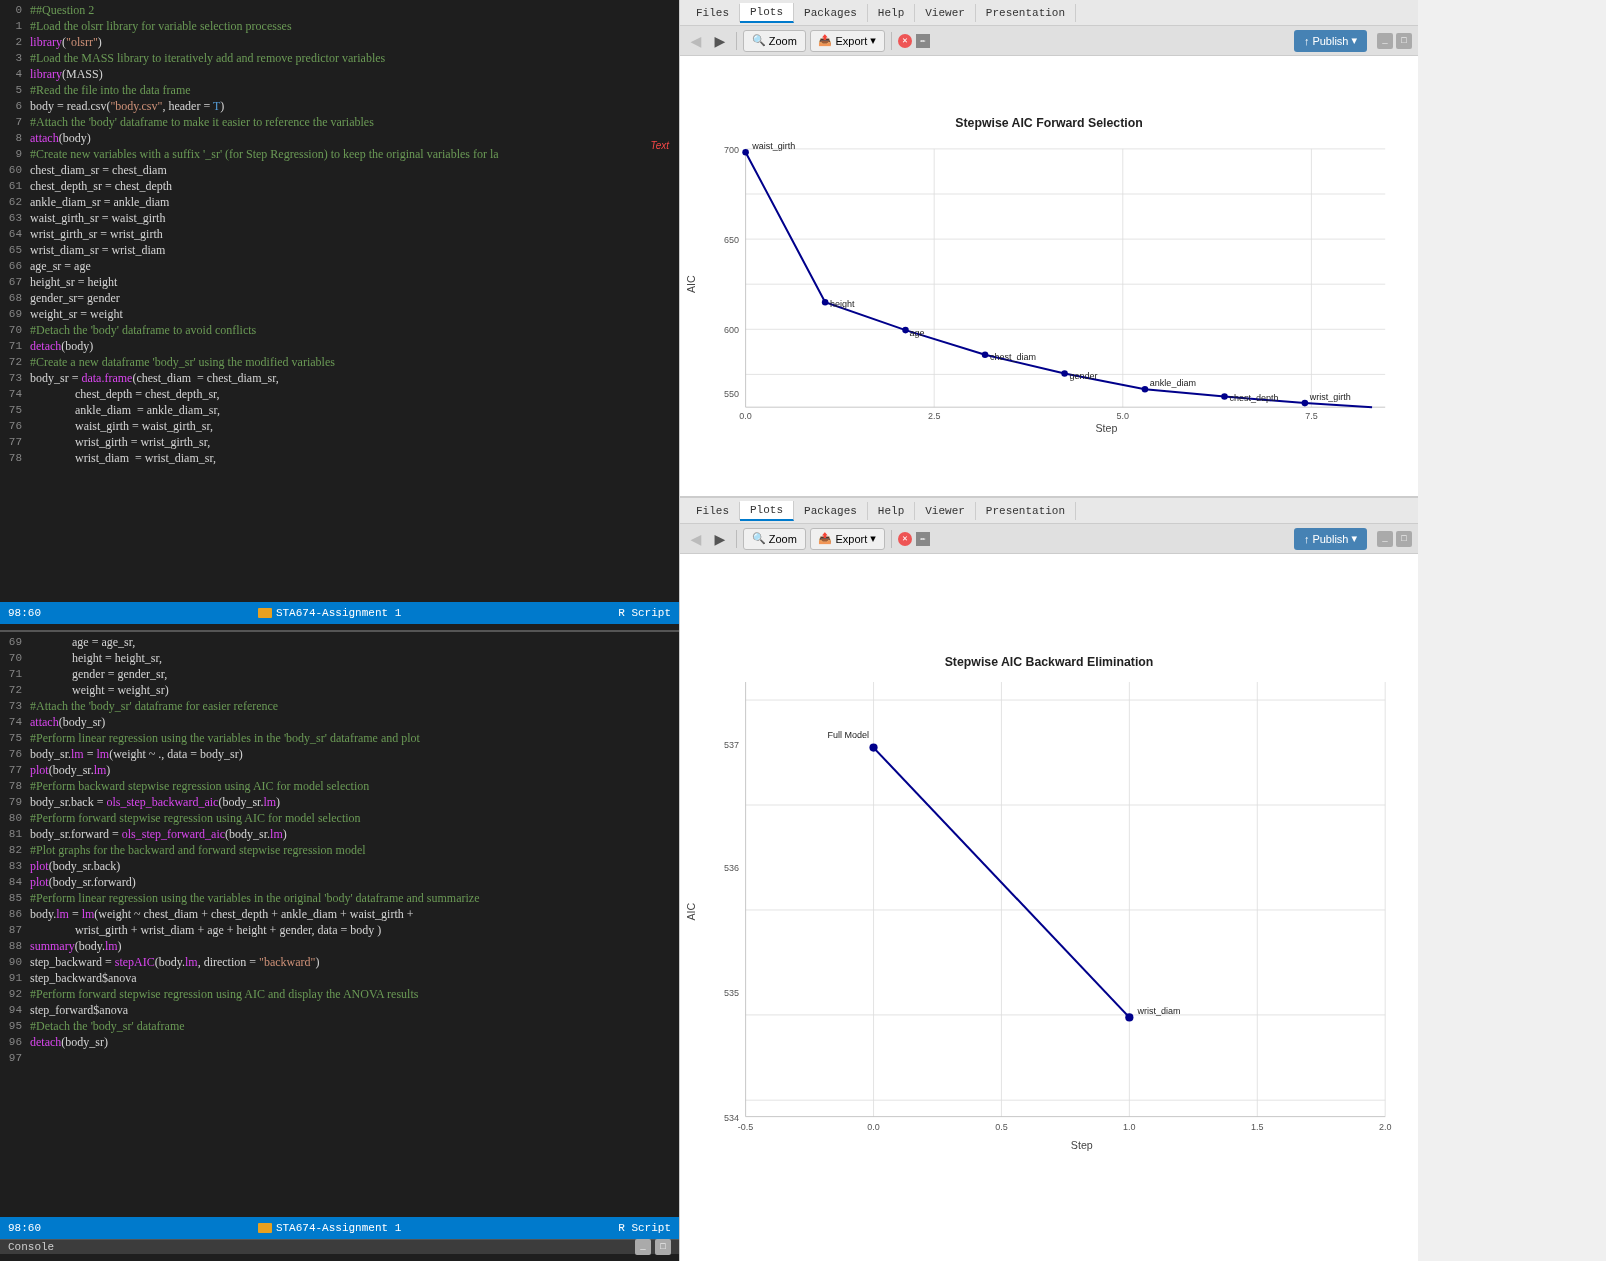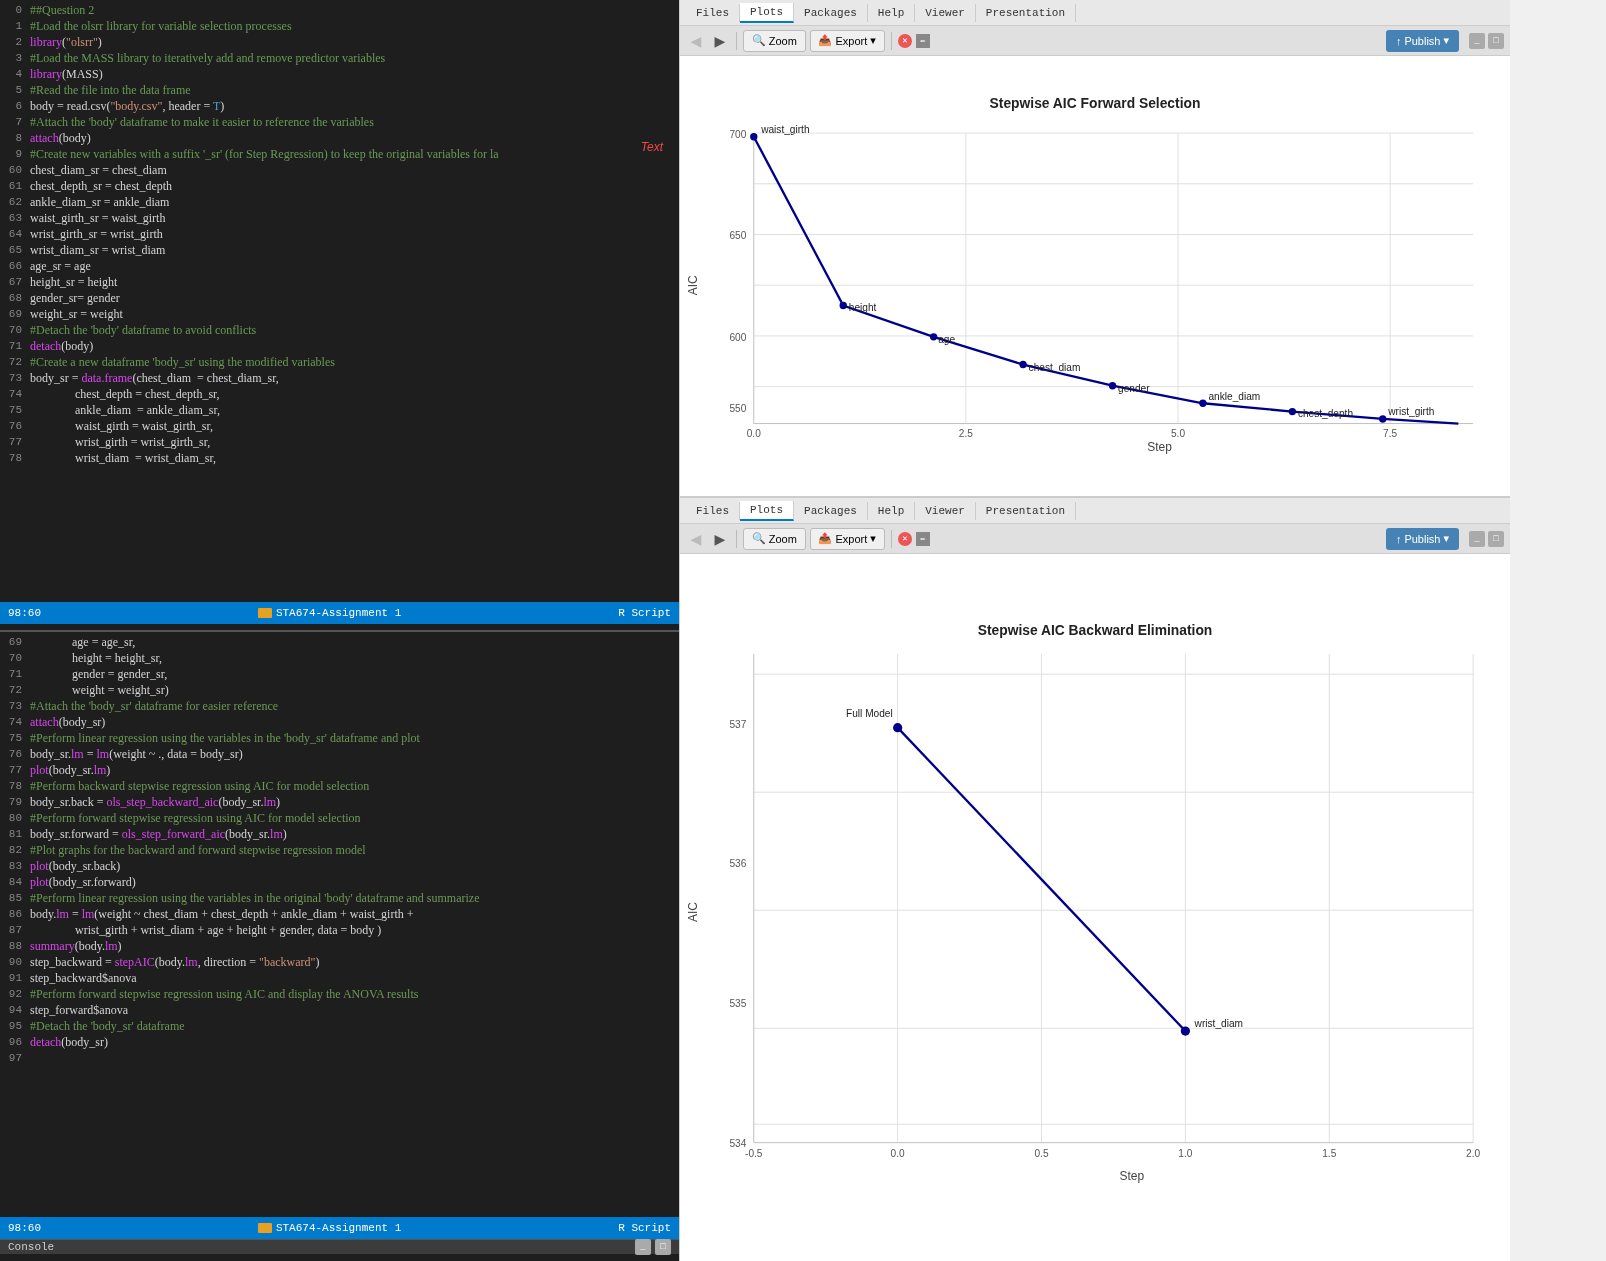--- a/index.html
+++ b/index.html
@@ -22,21 +22,21 @@
     .c-keyword { color: #569CD6; }
     .c-string { color: #CE9178; }
     .c-func { color: #d946ef; }
 
     .status-bar { height: 22px; background: #007ACC; display: flex; align-items: center; padding: 0 8px; color: white; font-size: 11px; justify-content: space-between; }
     .status-bar-bottom { height: 22px; background: #007ACC; display: flex; align-items: center; padding: 0 8px; color: white; font-size: 11px; justify-content: space-between; }
 
     .console-bar { height: 15px; background: #3c3c3c; display: flex; align-items: center; padding: 0 8px; color: #ccc; font-size: 11px; border-top: 1px solid #555; }
 
     
-    .right-panel { width: 830px; display: flex; flex-direction: column; background: #000000; }
+    .right-panel { width: 738px; display: flex; flex-direction: column; background: #000000; }
 
     .viewer-header { height: 26px; background: #e8e8e8; border-bottom: 1px solid #ccc; display: flex; align-items: center; padding: 0 6px; gap: 6px; font-size: 11px; color: #333; }
     .viewer-header.bottom { background: #e8e8e8; }
 
     .viewer-toolbar { height: 30px; background: #e0e0e0; border-bottom: 1px solid #ccc; display: flex; align-items: center; padding: 0 6px; gap: 4px; }
 
     .toolbar-btn { height: 22px; padding: 0 8px; background: #f0f0f0; border: 1px solid #bbb; border-radius: 3px; font-size: 11px; cursor: pointer; display: flex; align-items: center; gap: 3px; }
     .toolbar-sep { width: 1px; height: 18px; background: #bbb; margin: 0 2px; }
 
     .nav-arrow { width: 20px; height: 20px; background: none; border: none; cursor: pointer; font-size: 14px; color: #555; display: flex; align-items: center; justify-content: center; }
@@ -176,21 +176,21 @@
         <div class="code-line">
           <span class="line-num">77</span>
           <span class="line-code">               wrist_girth = wrist_girth_sr,</span>
         </div>
         <div class="code-line">
           <span class="line-num">78</span>
           <span class="line-code">               wrist_diam  = wrist_diam_sr,</span>
         </div>
       </div>
 
-    <div style="position:absolute; top: 140px; right: 16px; color: #f44747; font-size: 12px; font-family: Arial; font-style: italic;">Text</div>
+    <div style="position:absolute; top: 140px; right: 10px; color: #f44747; font-size: 10px; font-family: Arial; font-style: italic;">Text</div>
     <div class="status-bar">
       <span>98:60</span>
       <span style="display:flex;align-items:center;gap:4px;">
         <span style="display:inline-block;width:14px;height:10px;background:#e8a020;border-radius:1px;"></span>
         <span>STA674-Assignment 1</span>
       </span>
       <span>R Script</span>
     </div>
   </div>
 

